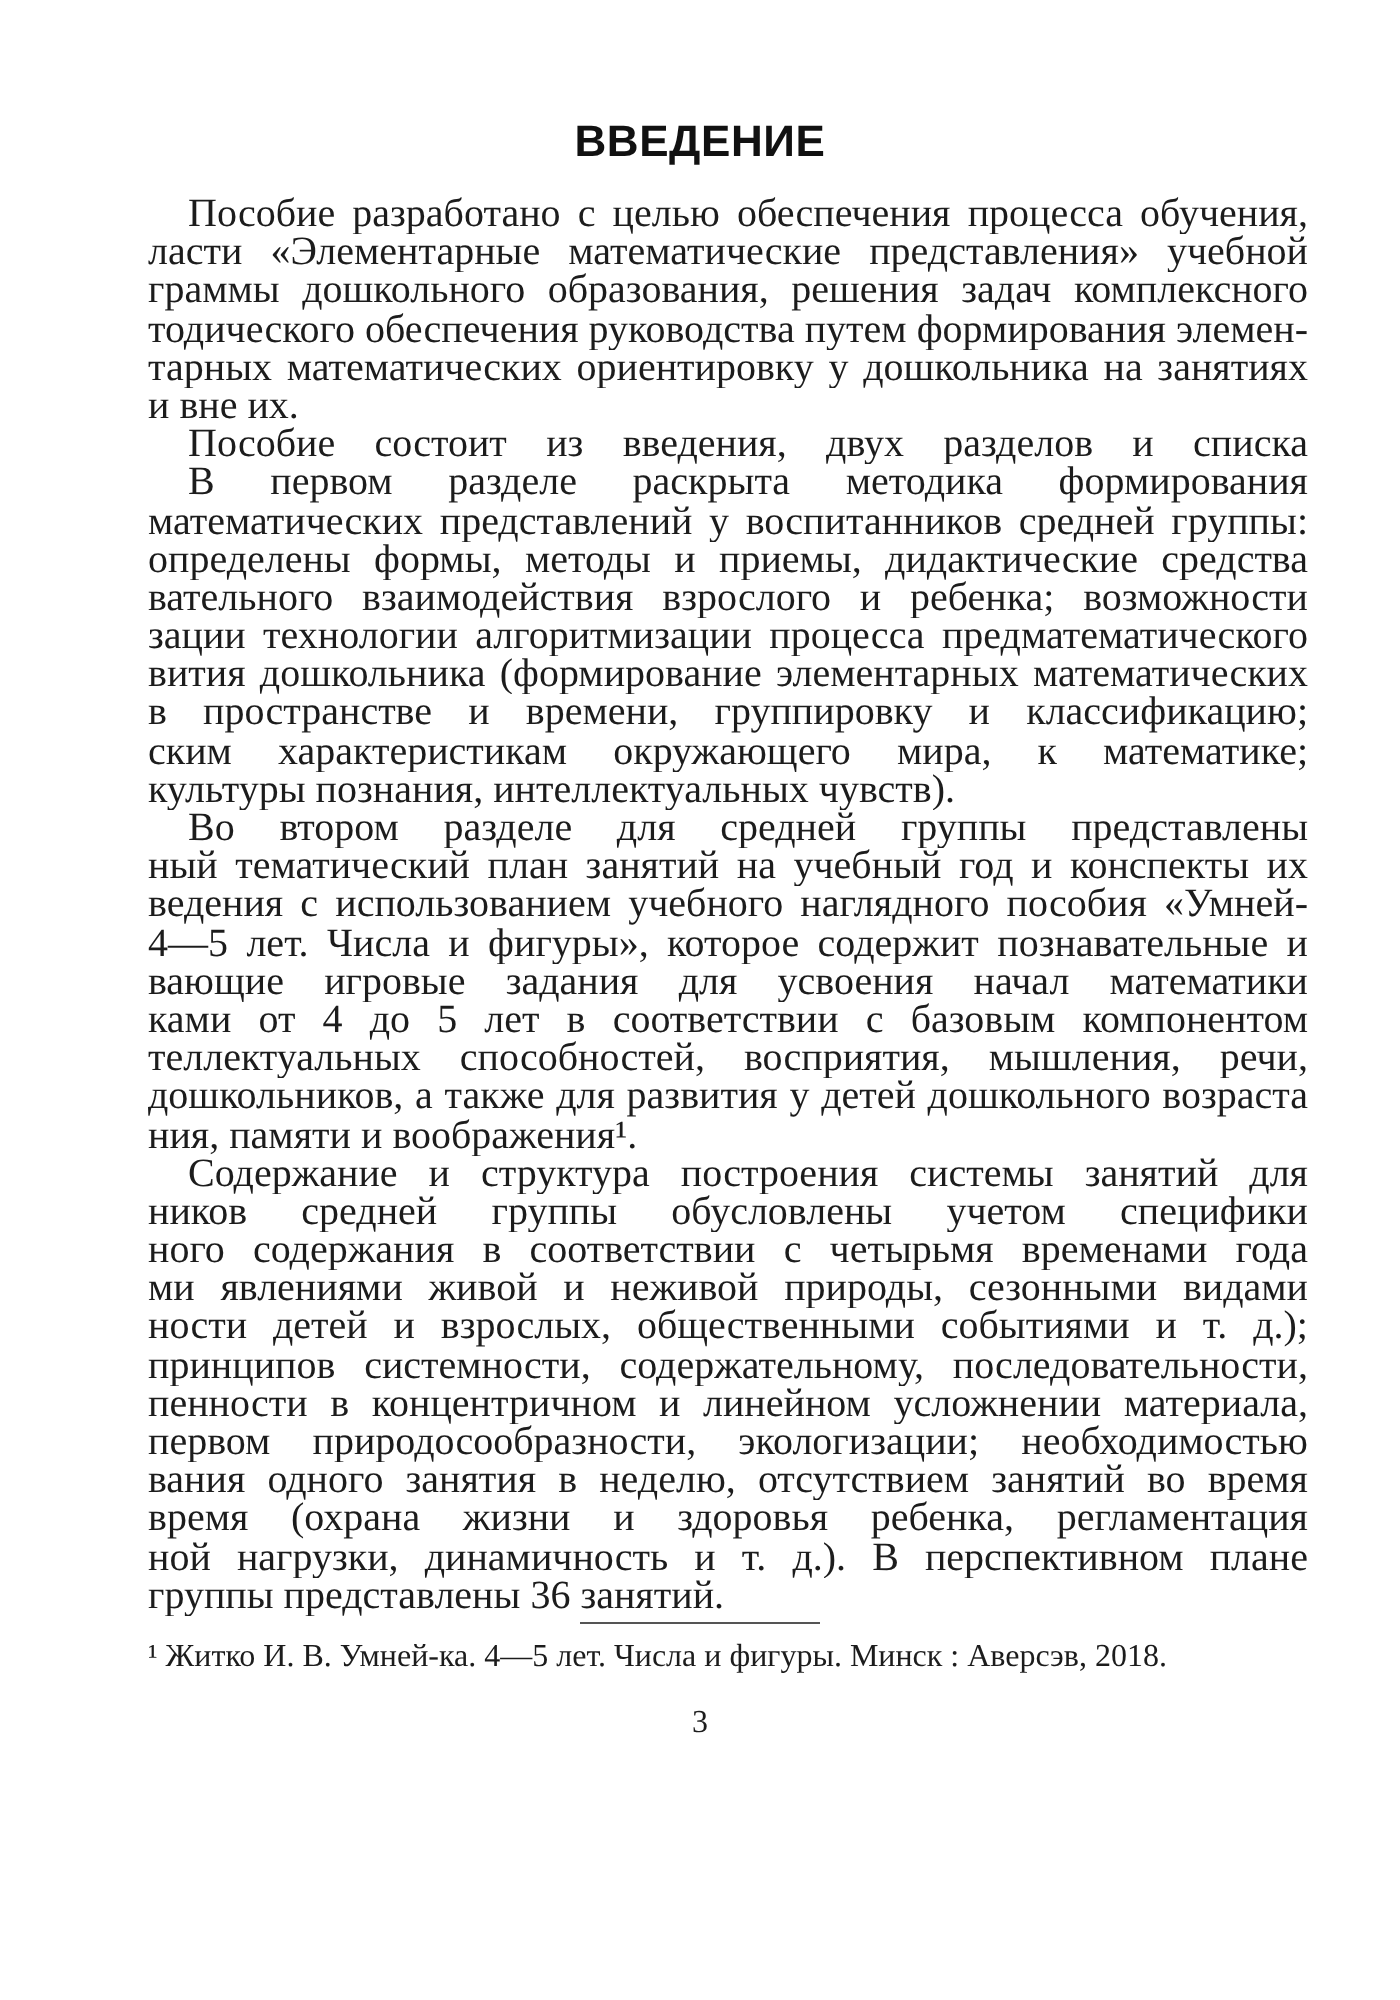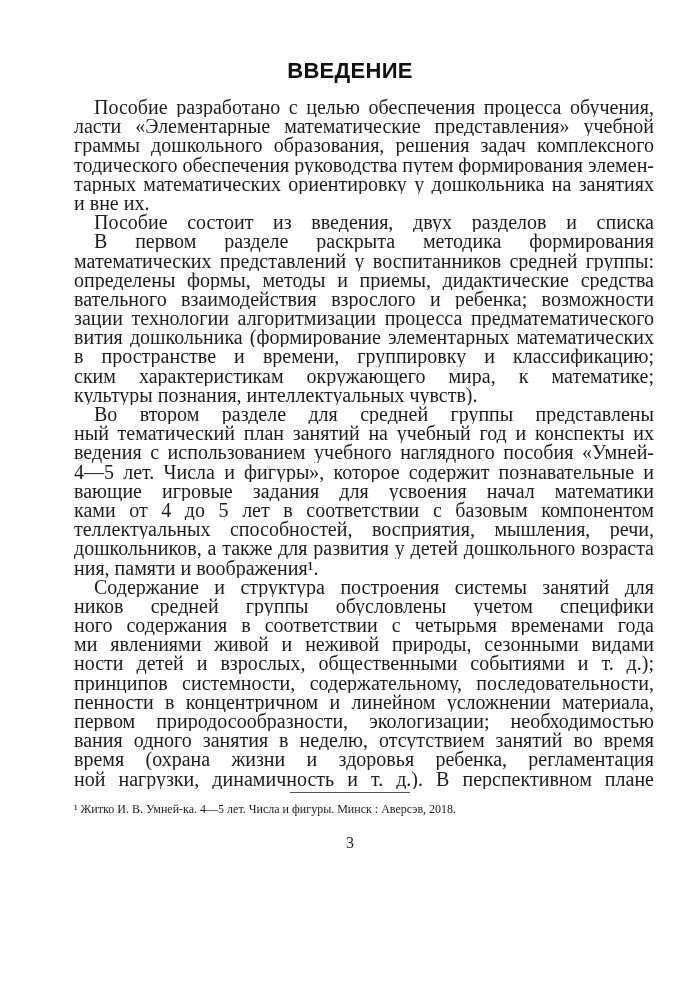--- a/index.html
+++ b/index.html
@@ -47,21 +47,21 @@
   .line.para-end { text-align-last: left; }
   .footnote-rule {
     margin-top: 3px;
     width: 120px;
     border: 0;
     border-top: 1px solid #555555;
     height: 0;
   }
   .footnote {
     margin-top: 5px;
-    font-size: 12px;
+    font-size: 16px;
     line-height: 17px;
     color: #1c1c1c;
   }
   .pageno {
     margin-top: 16px;
     text-align: center;
     font-size: 16px;
     color: #1c1c1c;
   }
 </style>
@@ -110,20 +110,21 @@
         <div class="line">ников средней группы обусловлены учетом специфики образователь-</div>
         <div class="line">ного содержания в соответствии с четырьмя временами года (сезонны-</div>
         <div class="line">ми явлениями живой и неживой природы, сезонными видами деятель-</div>
         <div class="line">ности детей и взрослых, общественными событиями и т. д.); учетом</div>
         <div class="line">принципов системности, содержательному, последовательности, посте-</div>
         <div class="line">пенности в концентричном и линейном усложнении материала, прин-</div>
         <div class="line">первом природосообразности, экологизации; необходимостью планиро-</div>
         <div class="line">вания одного занятия в неделю, отсутствием занятий во время каникул;</div>
         <div class="line">время (охрана жизни и здоровья ребенка, регламентация образователь-</div>
         <div class="line">ной нагрузки, динамичность и т. д.). В перспективном плане средней</div>
+        <div class="line para-end">группы представлены 36 занятий.</div>
       </div>
     </div>
 
   <hr class="footnote-rule">
 
   <div class="footnote">¹ Житко И. В. Умней-ка. 4—5 лет. Числа и фигуры. Минск : Аверсэв, 2018.</div>
 
   <div class="pageno">3</div>
 </div>
 

